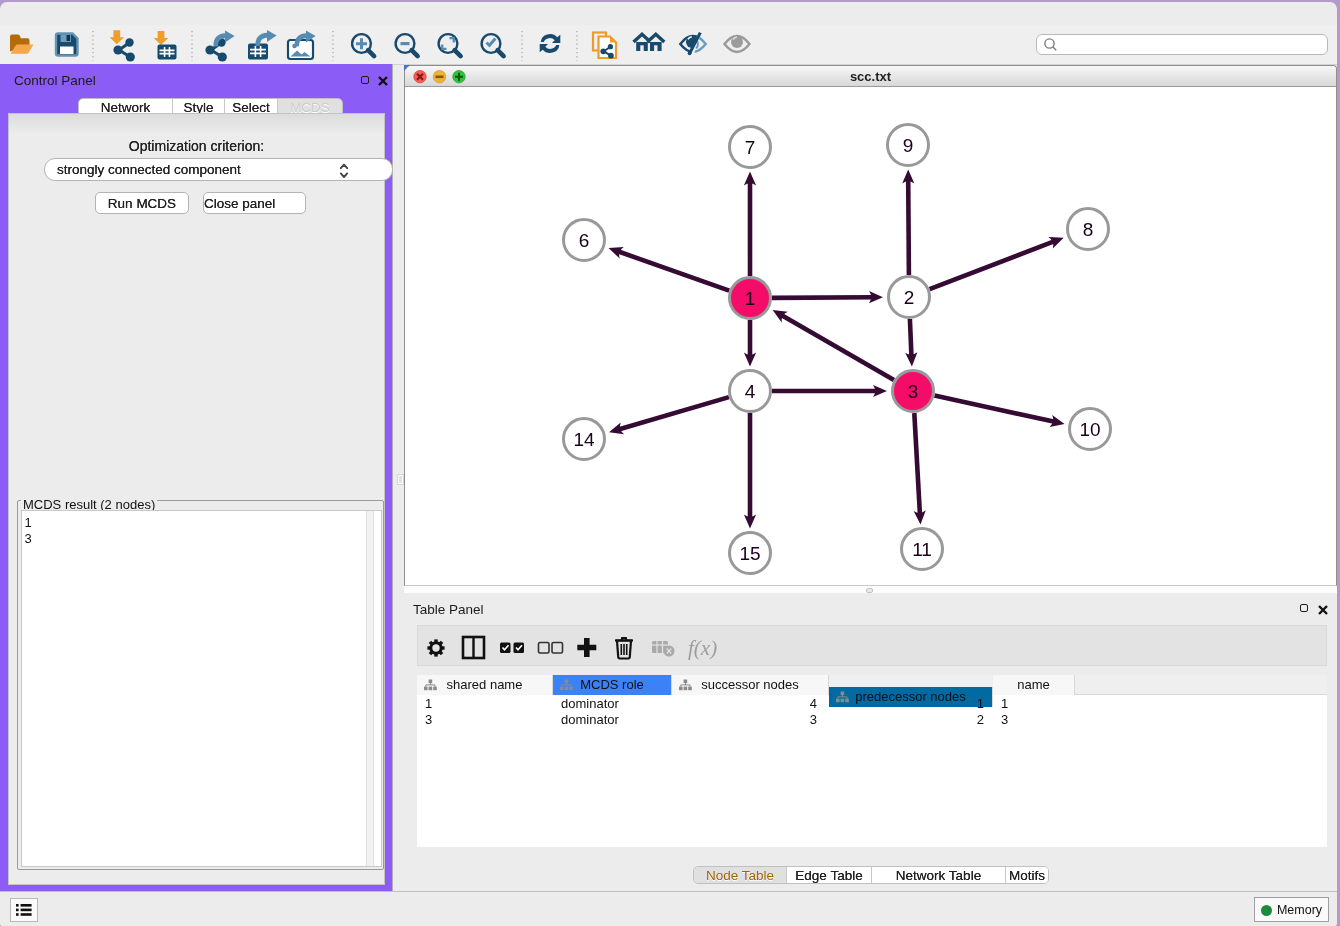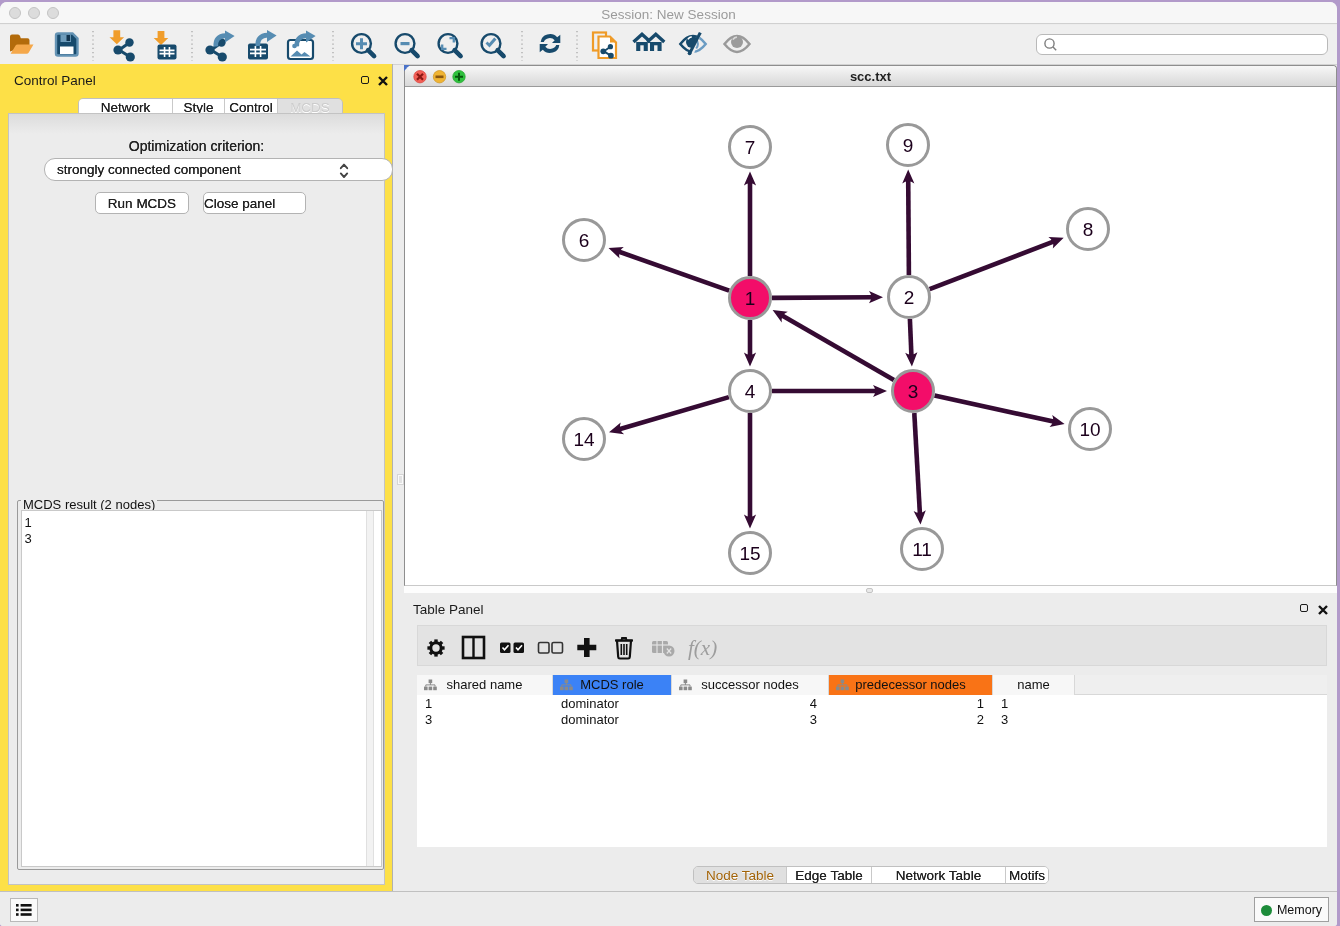--- a/index.html
+++ b/index.html
@@ -1,19 +1,13 @@
 <!DOCTYPE html>
 <html><head><meta charset="utf-8"><style>*{margin:0;padding:0;box-sizing:border-box}body{width:1340px;height:926px;overflow:hidden;background:#b29aca;font-family:"Liberation Sans",sans-serif;position:relative}.abs{position:absolute}</style></head><body>
 <div class="abs" style="left:0;top:2px;width:1337px;height:924px;background:#ececec;border-radius:7px 7px 3px 3px;overflow:hidden">
-    <div class="abs" style="left:0;top:0;width:100%;height:21.5px;background:#f7f7f7;border-bottom:1px solid #d0d0d0">
-      <div class="abs" style="left:8.5px;top:4.7px;width:12px;height:12px;border-radius:50%;background:#dcdcdc;border:1px solid #c3c3c3"></div>
-      <div class="abs" style="left:27.6px;top:4.7px;width:12px;height:12px;border-radius:50%;background:#dcdcdc;border:1px solid #c3c3c3"></div>
-      <div class="abs" style="left:47.4px;top:4.7px;width:12px;height:12px;border-radius:50%;background:#dcdcdc;border:1px solid #c3c3c3"></div>
-      <div class="abs" style="left:0;width:100%;top:5px;text-align:center;font-size:13.5px;color:#9b9b9b">Session: New Session</div>
-    </div>
     <div class="abs" style="left:0;top:22.5px;width:100%;height:40.5px;background:#efefef;border-bottom:1px solid #d2d2d2">
       <svg width="780" height="36" style="position:absolute;left:0;top:3.5px" xmlns="http://www.w3.org/2000/svg">
         <path d="M10,23.5 L10,8.5 Q10,6.5 12,6.5 L18,6.5 Q19.5,6.5 20,8 L20.8,10.2 L27.5,10.2 Q29.5,10.2 29.5,12.2 L29.5,17 Z" fill="#b36b0b"></path>
         <path d="M10.6,25.8 L15.6,17.5 Q16.2,16.4 17.5,16.4 L33.5,16.4 L28.6,24.8 Q28,25.8 26.7,25.8 Z" fill="#f5a84a"></path>
         <path d="M56,7.5 Q56,5.5 58,5.5 L72.5,5.5 L77.5,10.5 L77.5,25.5 Q77.5,27.5 75.5,27.5 L58,27.5 Q56,27.5 56,25.5 Z" fill="#174a6c" stroke="#6493b4" stroke-width="2.4"></path>
         <rect x="60.5" y="6.5" width="10.5" height="7.5" fill="#6e9cbb"></rect>
         <rect x="66.5" y="7" width="3.6" height="6" fill="#12344e"></rect>
         <rect x="60" y="18.5" width="13.5" height="7.5" fill="#ffffff"></rect>
         <line x1="93" y1="3" x2="93" y2="33" stroke="#9a9a9a" stroke-width="1.1" stroke-dasharray="1.2 3"></line>
         <path d="M113.39999999999999,2.1999999999999993 L120.2,2.1999999999999993 L120.2,9.2 L124.1,9.2 L116.8,16.2 L109.5,9.2 L113.39999999999999,9.2 Z" fill="#f09d2b"></path>
@@ -115,30 +109,30 @@
         <circle cx="737" cy="14" r="6" fill="#9b9b9b"></circle>
         <path d="M732.9,11.6 q1.4,-2.4 4,-2.5" stroke="#d9d9d9" stroke-width="1.7" fill="none"></path>
       </svg>
       <div class="abs" style="left:1036px;top:9px;width:292px;height:21.5px;background:#fff;border:1px solid #b9b9b9;border-radius:6px">
         <svg width="16" height="16" style="position:absolute;left:6px;top:2.5px">
           <circle cx="6.5" cy="6.5" r="4.6" fill="none" stroke="#7d7d7d" stroke-width="1.4"></circle>
           <line x1="10" y1="10" x2="13.2" y2="13.2" stroke="#7d7d7d" stroke-width="1.4"></line>
         </svg>
       </div>
     </div>
-    <div class="abs" style="left:0;top:62px;width:393px;height:829px;background:#fde047;border-right:1px solid #b0b0b0">
+    <div class="abs" style="left:0;top:62px;width:393px;height:829px;background:#8b5cf6;border-right:1px solid #b0b0b0">
       <div class="abs" style="left:14px;top:9px;font-size:13.5px;color:#1a1a1a">Control Panel</div>
       <div class="abs" style="left:361px;top:12px;width:8px;height:8px;border:1.6px solid #1a1a1a;border-radius:2px"></div>
       <svg class="abs" style="left:377px;top:11px" width="12" height="12">
         <path d="M2,2 L10,10 M10,2 L2,10" stroke="#111" stroke-width="2.4"></path>
       </svg>
       <div class="abs" style="left:78px;top:34px;height:19px;display:flex;font-size:13.5px;text-shadow:0 0 0.3px currentColor;border-radius:5px;overflow:hidden;border:1px solid #c0c0c0">
         <div style="width:94px;background:#fff;border-right:1px solid #c9c9c9;text-align:center;line-height:18px;color:#222">Network</div>
         <div style="width:52px;background:#fff;border-right:1px solid #c9c9c9;text-align:center;line-height:18px;color:#222">Style</div>
-        <div style="width:53px;background:#fff;border-right:1px solid #c9c9c9;text-align:center;line-height:18px;color:#222">Control</div>
+        <div style="width:53px;background:#fff;border-right:1px solid #c9c9c9;text-align:center;line-height:18px;color:#222">Select</div>
         <div style="width:64px;background:#e0e0e0;text-align:center;line-height:18px;color:#ccc;text-shadow:0 1px 0 #fff">MCDS</div>
       </div>
       <div class="abs" style="left:8px;top:49px;width:377px;height:772px;border:1px solid #c3c3c3;background:#ececec"></div>
       <div class="abs" style="left:9px;top:50px;width:375px;height:20px;background:linear-gradient(#dcdcdc,#ececec)"></div>
       <div class="abs" style="left:0;top:74px;width:393px;text-align:center;font-size:14px;text-shadow:0 0 0.3px #222;color:#222">Optimization criterion:</div>
       <div class="abs" style="left:44px;top:94px;width:349px;height:23px;background:#fff;border:1px solid #b3b3b3;border-radius:11px">
         <div class="abs" style="left:12px;top:3px;font-size:13.5px;text-shadow:0 0 0.3px #222;color:#222">strongly connected component</div>
         <svg class="abs" style="left:292px;top:2.5px" width="14" height="18">
           <path d="M3.8,6.2 L7,2.6 L10.2,6.2 M3.8,11.4 L7,15 L10.2,11.4" fill="none" stroke="#444" stroke-width="1.9" stroke-linecap="round" stroke-linejoin="round"></path>
         </svg>
@@ -301,21 +295,21 @@
             </svg>MCDS role</div>
           <div class="abs" style="left:255px;top:0;width:157px;height:20px;border-right:1px solid #d8d8d8;background:#f7f7f7;line-height:20px;text-align:center;white-space:nowrap;overflow:hidden"><svg width="13" height="12" style="position:absolute;left:7px;top:4px">
               <g fill="#8a8a8a">
                 <rect x="4.6" y="0.5" width="3.6" height="3.6"></rect>
                 <rect x="0" y="7.6" width="3.6" height="3.6"></rect>
                 <rect x="4.6" y="7.6" width="3.6" height="3.6"></rect>
                 <rect x="9.2" y="7.6" width="3.6" height="3.6"></rect>
               </g>
               <path d="M6.4,4 v2 M1.8,7.6 v-1.7 h9.2 v1.7" stroke="#8a8a8a" stroke-width="1" fill="none"></path>
             </svg>successor nodes</div>
-          <div class="abs" style="left:412px;top:0;width:164px;height:20px;border-right:1px solid #d8d8d8;background:#f97316;line-height:20px;text-align:center;white-space:nowrap;overflow:hidden"><svg width="13" height="12" style="position:absolute;left:7px;top:4px">
+          <div class="abs" style="left:412px;top:12px;width:164px;height:20px;border-right:1px solid #d8d8d8;background:#0369a1;line-height:20px;text-align:center;white-space:nowrap;overflow:hidden"><svg width="13" height="12" style="position:absolute;left:7px;top:4px">
               <g fill="#8a8a8a">
                 <rect x="4.6" y="0.5" width="3.6" height="3.6"></rect>
                 <rect x="0" y="7.6" width="3.6" height="3.6"></rect>
                 <rect x="4.6" y="7.6" width="3.6" height="3.6"></rect>
                 <rect x="9.2" y="7.6" width="3.6" height="3.6"></rect>
               </g>
               <path d="M6.4,4 v2 M1.8,7.6 v-1.7 h9.2 v1.7" stroke="#8a8a8a" stroke-width="1" fill="none"></path>
             </svg>predecessor nodes</div>
           <div class="abs" style="left:576px;top:0;width:82px;height:20px;border-right:1px solid #d8d8d8;background:#f7f7f7;line-height:20px;text-align:center;white-space:nowrap;overflow:hidden">name</div>
         </div>

